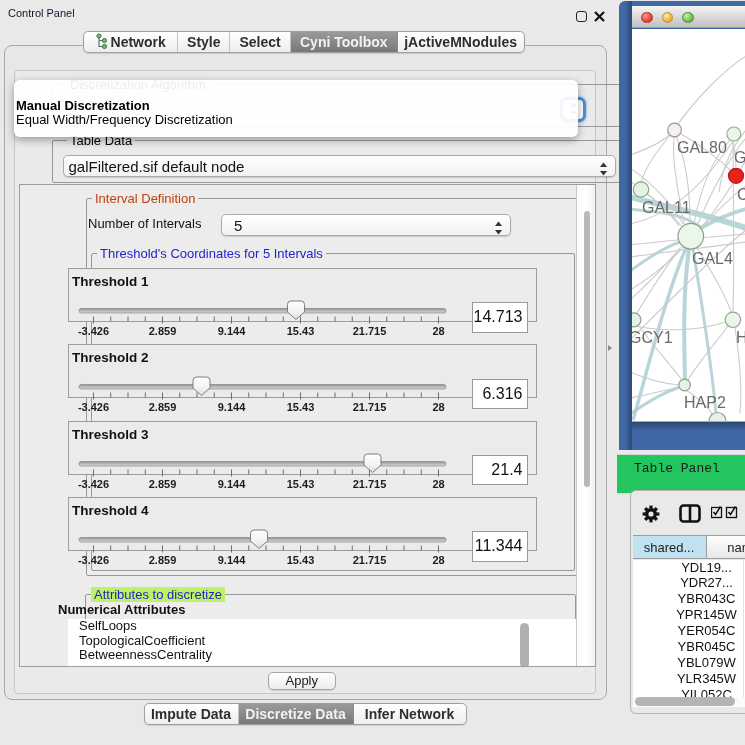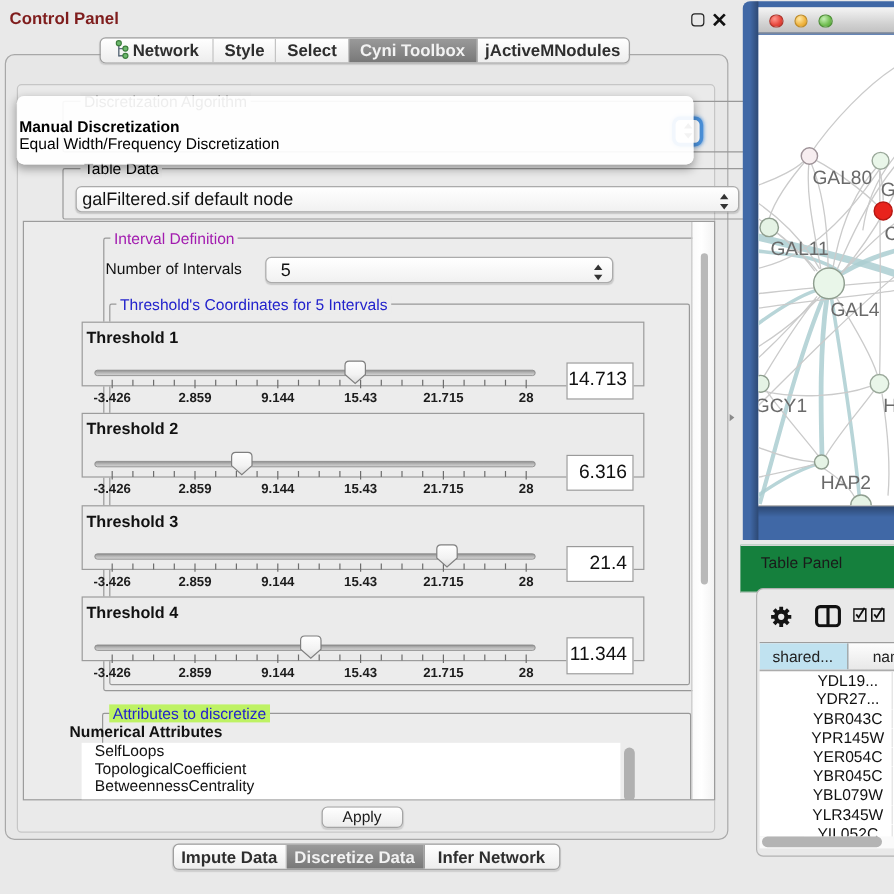--- a/index.html
+++ b/index.html
@@ -1,21 +1,21 @@
 <!DOCTYPE html>
 <html><head><meta charset="utf-8">
 <style>
 * { margin:0; padding:0; box-sizing:border-box; }
 html,body { width:745px; height:745px; overflow:hidden; font-family:"Liberation Sans", sans-serif; }
 body { background:#e9e9e9; position:relative; }
 .abs { position:absolute; }
 
 
 #titlebar { position:absolute; left:0; top:0; width:617px; height:28px; background:#e9e9e9; }
-#titlebar .t { position:absolute; left:8px; top:7px; font-size:14px; color:#7f1d1d;font-weight:bold; }
+#titlebar .t { position:absolute; left:8px; top:7px; font-size:11px; color:#0f172a; }
 #float-btn { position:absolute; left:576px; top:11px; width:11px; height:11px; border:1.6px solid #222; border-radius:3px; }
 
 
 .seg { position:absolute; display:flex; height:22px; border:1px solid #9f9f9f; border-radius:5px;
   background:linear-gradient(#ffffff,#ededed); box-shadow:0 1px 1px rgba(0,0,0,0.12); overflow:hidden; }
 .seg .s { height:100%; display:flex; align-items:center; justify-content:center; font-size:14px; font-weight:700;
   color:#2e2e2e; border-right:1px solid #c3c3c3; padding:0 0; }
 .seg .s:last-child { border-right:none; }
 .seg .sel { background:linear-gradient(#9a9a9a,#787878); color:#f2f2f2; border-right-color:#8a8a8a; }
 
@@ -35,21 +35,21 @@
 #viewport { position:absolute; left:19px; top:183.5px; width:577px; height:483.5px; background:#ececec;
   border:1px solid #9c9c9c; overflow:hidden; }
 #vsb { position:absolute; left:556px; top:0; width:20px; height:481.5px; background:linear-gradient(90deg,#fafafa,#ffffff 40%,#f2f2f2); border-left:1px solid #c9c9c9; }
 #vsb .thumb { position:absolute; left:6.5px; top:26px; width:6px; height:276px; background:#b9b9b9; border-radius:3px; }
 
 .tbox { position:absolute; left:48px; width:469px; height:54px; border:1px solid #9c9c9c; background:#ebebeb; }
 .tlab { position:absolute; left:3px; top:5px; font-size:13.5px; font-weight:700; color:#111; }
 .tval { position:absolute; left:403.3px; top:33.3px; width:55.7px; height:30.5px; background:#fff; border:1px solid #9a9a9a;
   font-size:16px; color:#111; text-align:right; line-height:28px; padding-right:4.5px; }
 
-#attr-list { position:absolute; left:48px; top:434.5px; width:449px; height:48.5px; background:#fff; overflow:hidden; }
+#attr-list { position:absolute; left:48px; top:434.5px; width:537px; height:48.5px; background:#fff; overflow:hidden; }
 #attr-list div { font-size:13px; color:#111; height:14.5px; line-height:14.5px; padding-left:11px; }
 #attr-sb { position:absolute; left:499.5px; top:438px; width:9.5px; height:45px; background:#b0b0b0; border-radius:5px; }
 
 #apply { position:absolute; left:268px; top:672px; width:67.5px; height:18px; background:linear-gradient(#ffffff,#ececec);
   border:1px solid #a5a5a5; border-radius:5px; font-size:13px; color:#1a1a1a; text-align:center; line-height:16px;
   box-shadow:0 1px 1px rgba(0,0,0,0.12); }
 
 
 #popup { position:absolute; left:14px; top:79.5px; width:563.5px; height:57.5px; background:rgba(255,255,255,0.93);
   border-radius:6px; box-shadow:0 3px 8px rgba(0,0,0,0.35); }
@@ -59,22 +59,22 @@
 
 
 #netwin { position:absolute; left:619px; top:1px; width:126px; height:449px; background:#4068a6; border-top-left-radius:6px; }
 #nettitle { position:absolute; left:13px; top:5px; width:113px; height:22px;
   background:linear-gradient(#f5f5f5,#cfcfcf 70%,#c2c2c2); border-bottom:1px solid #9a9a9a; }
 .tl { position:absolute; top:5.5px; width:11.5px; height:11.5px; border-radius:50%; }
 #netcanvas { position:absolute; left:13px; top:28px; width:113px; height:392.5px; background:#fff; }
 #netshadow { position:absolute; left:13px; top:419.5px; width:113px; height:10px;
   background:linear-gradient(rgba(0,0,0,0.35),rgba(0,0,0,0)); }
 
-#tpbar { position:absolute; left:617px; top:454px; width:128px; height:40px; background:#15803d;
-  border-top:1px solid #d5d5d5; border-bottom:1px solid #d8d8d8; }
+#tpbar { position:absolute; left:617px; top:454px; width:128px; height:40px; background:#22c55e;
+  border-top:1px solid #d5d5d5; border-bottom:1px solid #d8d8d8;font-family:Liberation Mono, monospace; }
 #tpbar .t { position:absolute; left:17px; top:6px; font-size:13px; color:#1a1a1a; }
 
 #tablebox { position:absolute; left:629.5px; top:490px; width:130px; height:224px; background:#e9e9e9;
   border:1px solid #b2b2b2; border-radius:6px; }
 
 #thead { position:absolute; left:632.5px; top:535px; width:137px; height:24px; background:linear-gradient(#fdfdfd,#e8e8e8);
   border-top:1px solid #9d9d9d; border-bottom:1px solid #9d9d9d; }
 #thead .h1 { position:absolute; left:0; top:0; width:74px; height:100%; background:#c0e2f0; border-right:1px solid #9d9d9d;
   font-size:13px; color:#222; text-align:center; line-height:23px; }
 #thead .h2 { position:absolute; left:74px; width:74px; text-align:center; top:3.5px; font-size:13px; color:#222; }
@@ -129,21 +129,21 @@
     <span class="chev"><svg width="9" height="14">
           <path d="M1 5 L4.5 0.5 L8 5 Z" fill="#333"></path>
           <path d="M1 9 L4.5 13.5 L8 9 Z" fill="#333"></path>
         </svg></span>
   </div>
 </div>
 
 <div id="viewport">
   
   <div class="group" style="left:34px;top:13px;width:522.5px;height:378px;">
-    <div class="gtitle" style="color:#a21caf;background:#ececec">Interval Definition</div>
+    <div class="gtitle" style="color:#c2410c;background:#ececec">Interval Definition</div>
   </div>
   <div class="abs" style="left:68px;top:31.5px;font-size:13px;font-weight:400;color:#111">Number of Intervals</div>
   <div class="combo" style="left:200.5px;top:29px;width:290px;padding-left:12.5px">5
     <span class="chev"><svg width="9" height="14">
           <path d="M1 5 L4.5 0.5 L8 5 Z" fill="#333"></path>
           <path d="M1 9 L4.5 13.5 L8 9 Z" fill="#333"></path>
         </svg></span>
   </div>
   
   <div class="group" style="left:39px;top:68.5px;width:484px;height:318px;">

